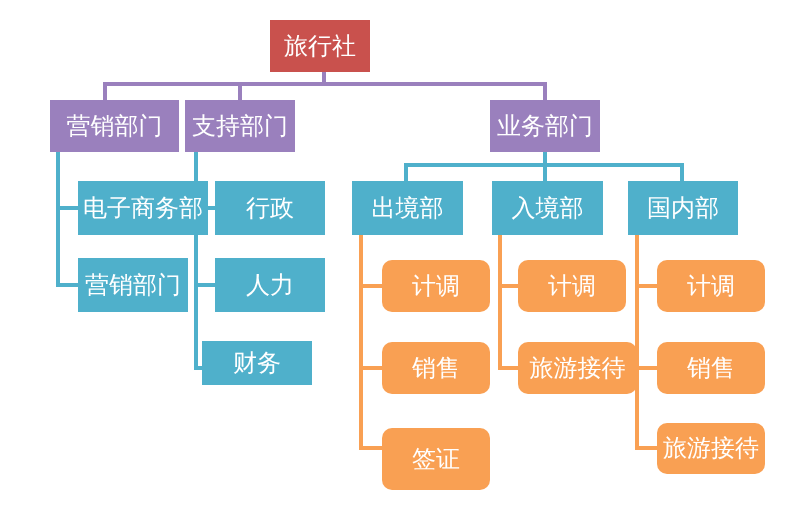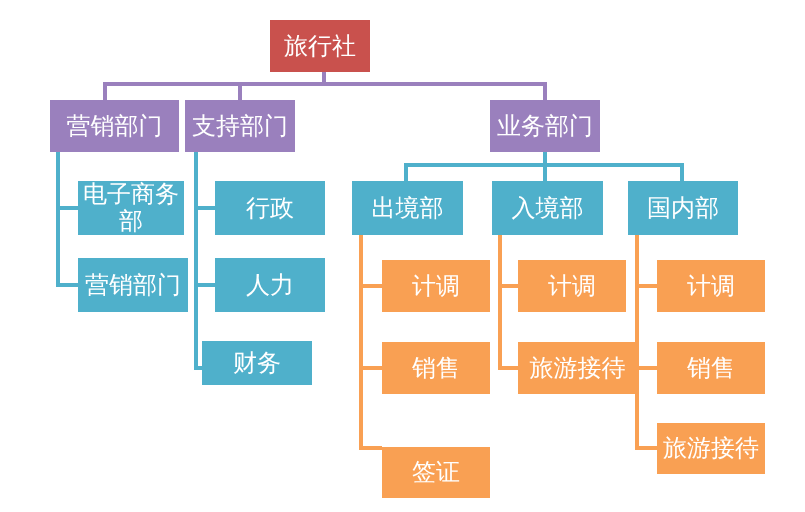--- a/index.html
+++ b/index.html
@@ -8,21 +8,21 @@
     font-family:"Liberation Serif","DejaVu Serif",serif;overflow:hidden;
   }
   .box{
     position:absolute;display:flex;align-items:center;justify-content:center;
     color:var(--text,#fff);font-size:24px;line-height:27px;text-align:center;
     padding:0 2px;box-sizing:border-box;
   }
   .lv0{background:var(--root);}
   .lv1{background:var(--level1);}
   .lv2{background:var(--level2);}
-  .lv3{background:var(--level3);}
+  .lv3{background:var(--level3);border-radius:10px;}
   .line{position:absolute;}
   .line.p{background:var(--level1);}
   .line.t{background:var(--level2);}
   .line.o{background:var(--level3);}
 </style>
 </head>
 <body>
 
 <div class="canvas">
 
@@ -59,34 +59,34 @@
   <div class="line o" style="left:635px;top:284px;width:22px;height:4px"></div>
   <div class="line o" style="left:635px;top:366px;width:22px;height:4px"></div>
   <div class="line o" style="left:635px;top:446px;width:22px;height:4px"></div>
 
   <div class="box lv0" style="left:270px;top:20px;width:100px;height:52px">旅行社</div>
 
   <div class="box lv1" style="left:50px;top:100px;width:129px;height:52px">营销部门</div>
   <div class="box lv1" style="left:185px;top:100px;width:110px;height:52px">支持部门</div>
   <div class="box lv1" style="left:490px;top:100px;width:110px;height:52px">业务部门</div>
 
-  <div class="box lv2" style="left:78px;top:181px;width:106px;height:54px">电子商务部</div>
+  <div class="box lv2" style="left:78px;top:181px;width:130px;height:54px">电子商务部</div>
   <div class="box lv2" style="left:78px;top:258px;width:110px;height:54px">营销部门</div>
 
   <div class="box lv2" style="left:215px;top:181px;width:110px;height:54px">行政</div>
   <div class="box lv2" style="left:215px;top:258px;width:110px;height:54px">人力</div>
   <div class="box lv2" style="left:202px;top:341px;width:110px;height:44px">财务</div>
 
   <div class="box lv2" style="left:352px;top:181px;width:111px;height:54px">出境部</div>
   <div class="box lv2" style="left:492px;top:181px;width:111px;height:54px">入境部</div>
   <div class="box lv2" style="left:628px;top:181px;width:110px;height:54px">国内部</div>
 
   <div class="box lv3" style="left:382px;top:260px;width:108px;height:52px">计调</div>
   <div class="box lv3" style="left:382px;top:342px;width:108px;height:52px">销售</div>
-  <div class="box lv3" style="left:382px;top:447px;width:108px;height:51px">签证</div>
+  <div class="box lv3" style="left:382px;top:428px;width:108px;height:62px">签证</div>
 
   <div class="box lv3" style="left:518px;top:260px;width:108px;height:52px">计调</div>
   <div class="box lv3" style="left:518px;top:342px;width:119px;height:52px">旅游接待</div>
 
   <div class="box lv3" style="left:657px;top:260px;width:108px;height:52px">计调</div>
   <div class="box lv3" style="left:657px;top:342px;width:108px;height:52px">销售</div>
   <div class="box lv3" style="left:657px;top:423px;width:108px;height:51px">旅游接待</div>
 
 </div>
 

